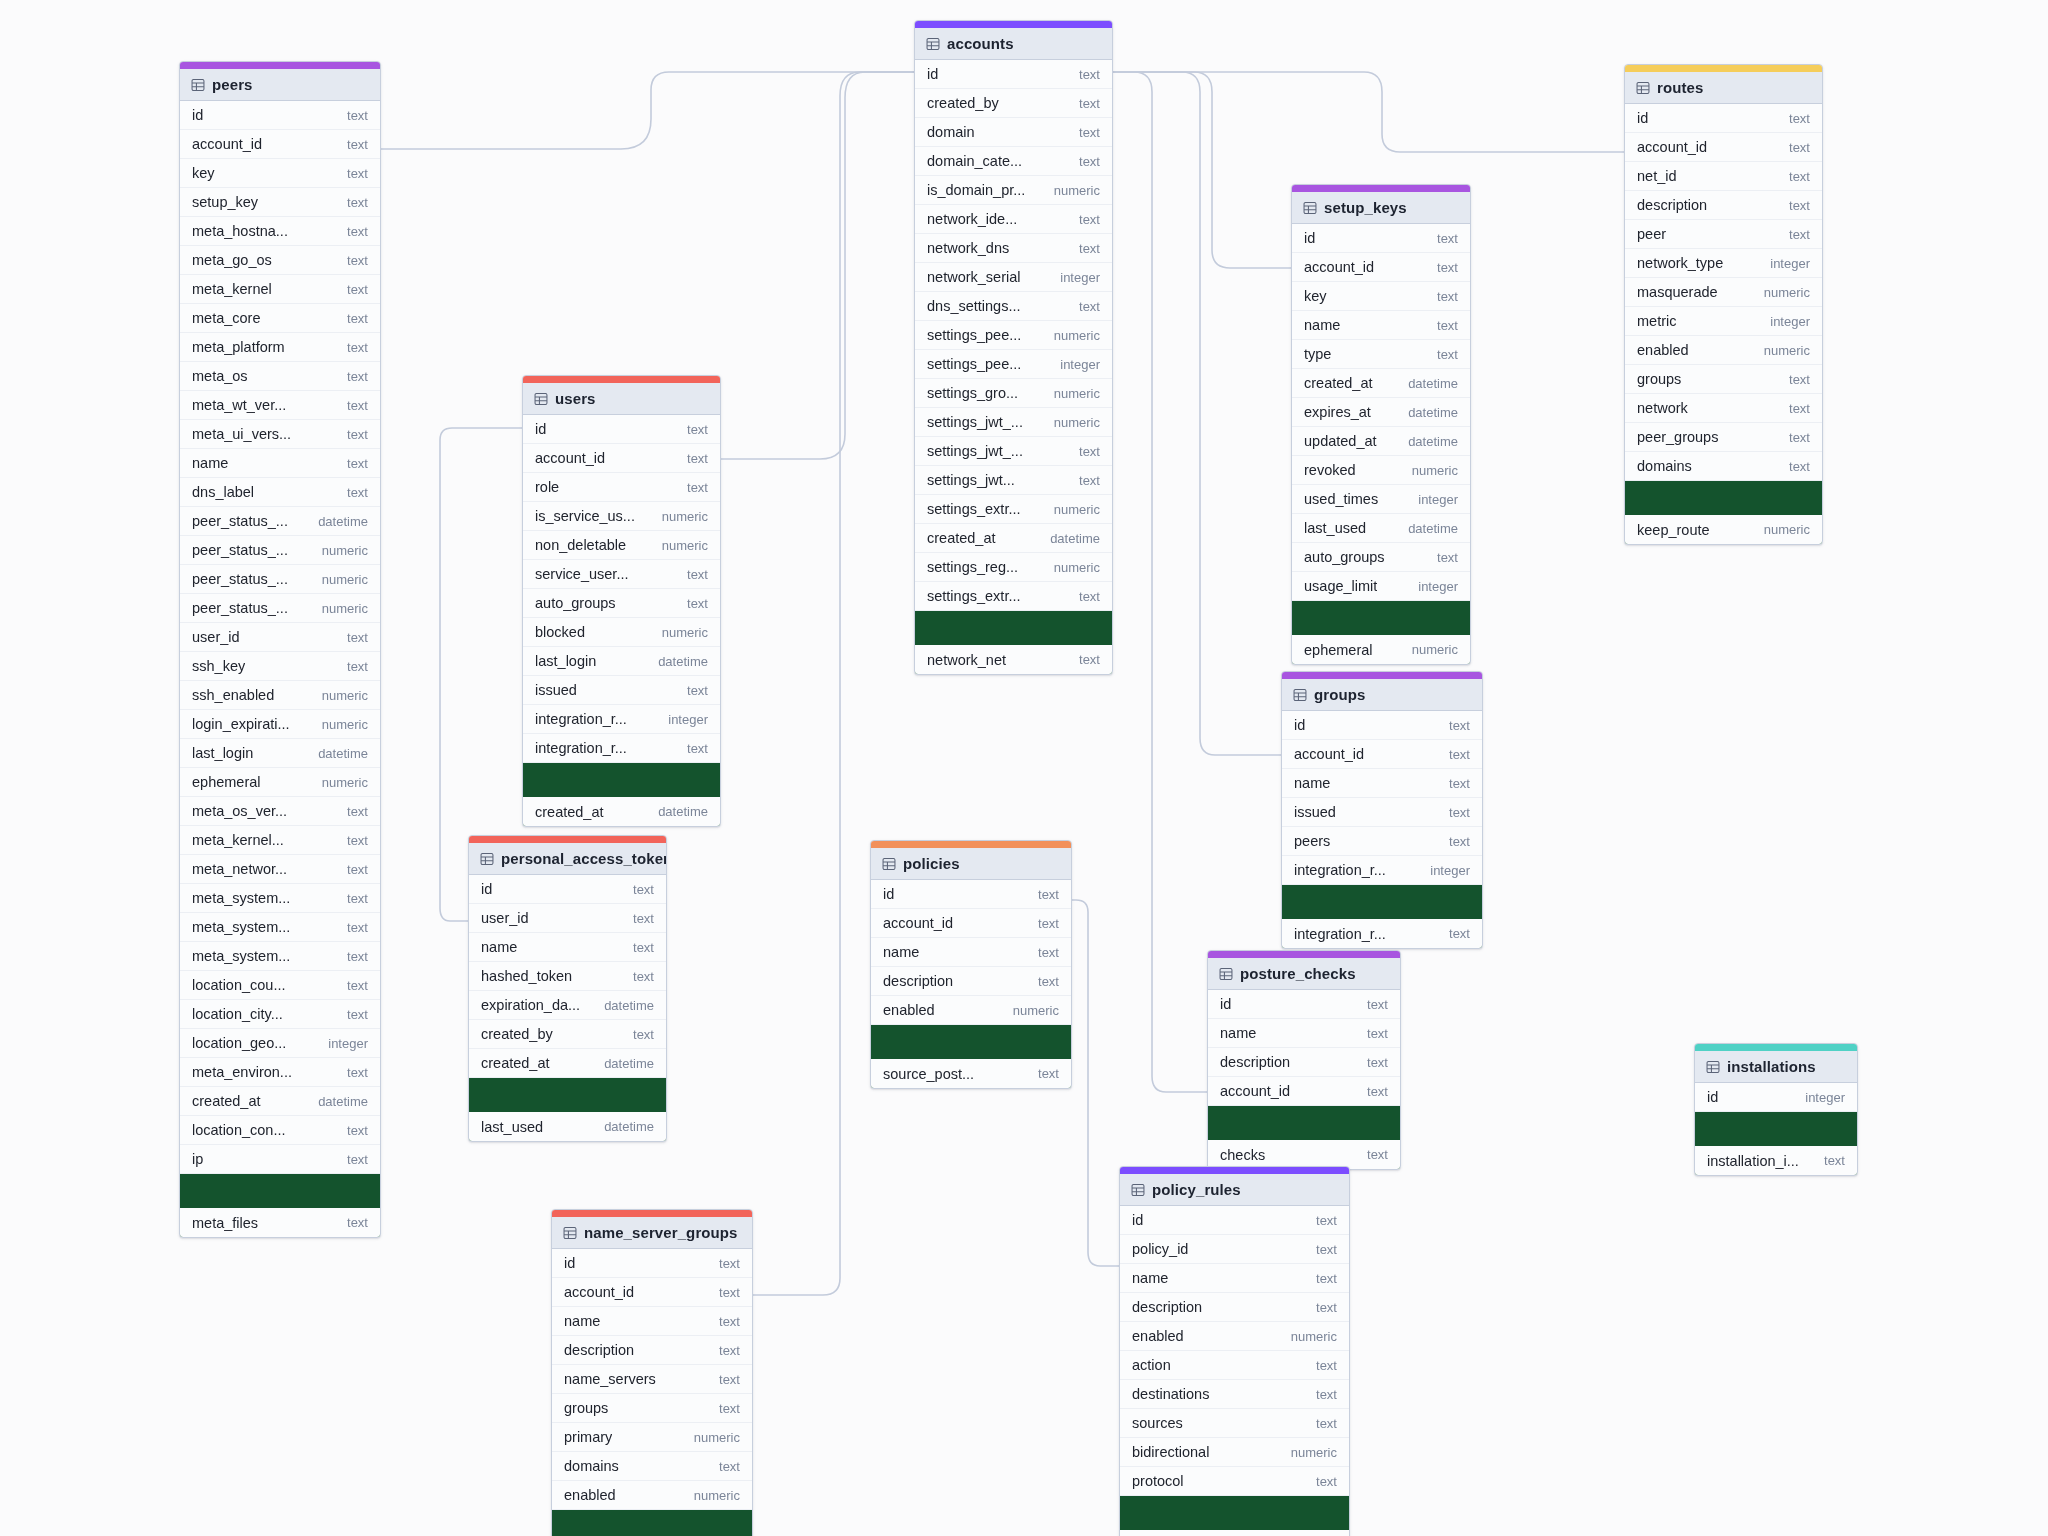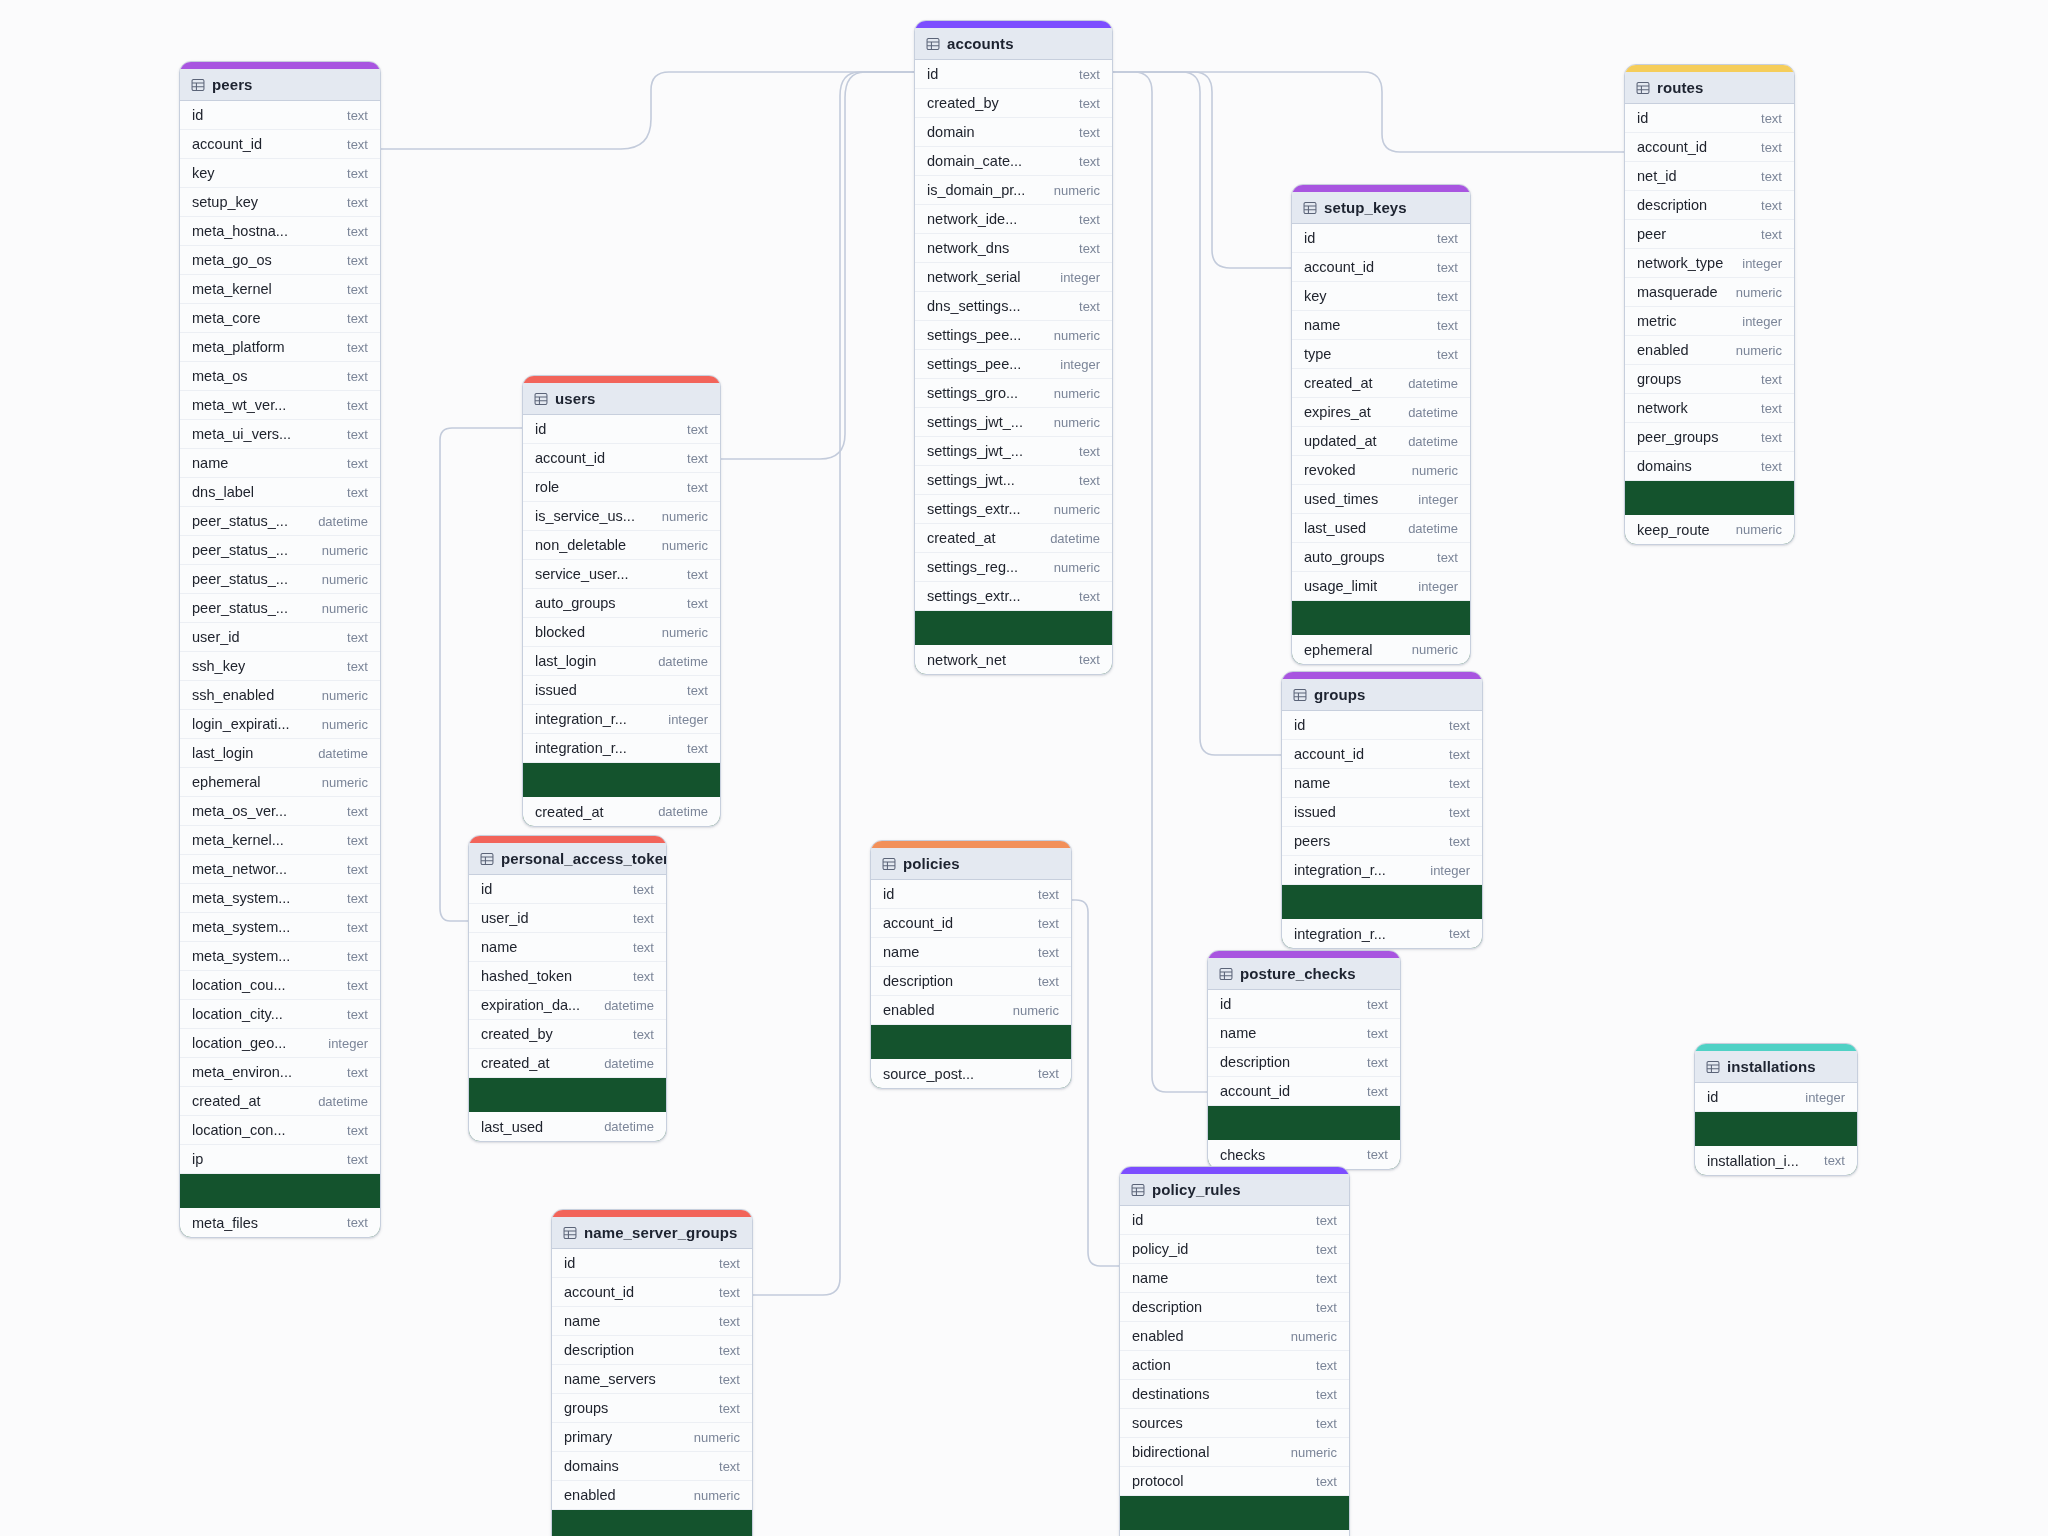--- a/index.html
+++ b/index.html
@@ -10,21 +10,21 @@
     font-family:"Liberation Sans", sans-serif;
     position:relative;
     overflow:hidden;
   }
   #canvas { position:absolute; inset:0; }
   #edges { position:absolute; left:0; top:0; width:2048px; height:1536px; pointer-events:none; }
   .table-card {
     position:absolute;
     background:#ffffff;
     border:1px solid #c7cfdd;
-    border-radius:12px;
+    border-radius:4px;
     box-shadow:0 1px 3px rgba(20,30,60,.10), 0 1px 1px rgba(20,30,60,.05);
     overflow:hidden;
   }
   .accent { height:7px; width:100%; }
   .tbl-head {
     display:flex; align-items:center; gap:7px;
     background:#e4e9f1;
     padding:7px 12px 7px 11px;
     border-bottom:1px solid #c7cfdd;
   }
@@ -726,21 +726,21 @@
         <div class="row">
           <span class="col-name">protocol</span>
           <span class="col-type">text</span>
         </div>
         <div class="row">
           <span class="col-name">ports</span>
           <span class="col-type">text</span>
         </div>
       </div>
     </div>
-    <div class="table-card" style="left: 1624px; top: 64px; width: 171px;">
+    <div class="table-card" style="left: 1624px; top: 64px; width: 199px;">
       <div class="accent" style="background: rgb(245, 205, 90);"></div>
       <div class="tbl-head">
         <svg width="14" height="14" viewBox="0 0 16 16" class="tbl-icon">
           <rect x="1.2" y="1.8" width="13.6" height="12.4" rx="1.6" fill="none" stroke="#5b6478" stroke-width="1.2"></rect>
           <line x1="1.2" y1="5.6" x2="14.8" y2="5.6" stroke="#5b6478" stroke-width="1.2"></line>
           <line x1="6.2" y1="5.6" x2="6.2" y2="14.2" stroke="#5b6478" stroke-width="1.2"></line>
           <line x1="1.2" y1="9.9" x2="14.8" y2="9.9" stroke="#5b6478" stroke-width="1.2"></line>
         </svg>
         <span class="tname">routes</span>
       </div>

